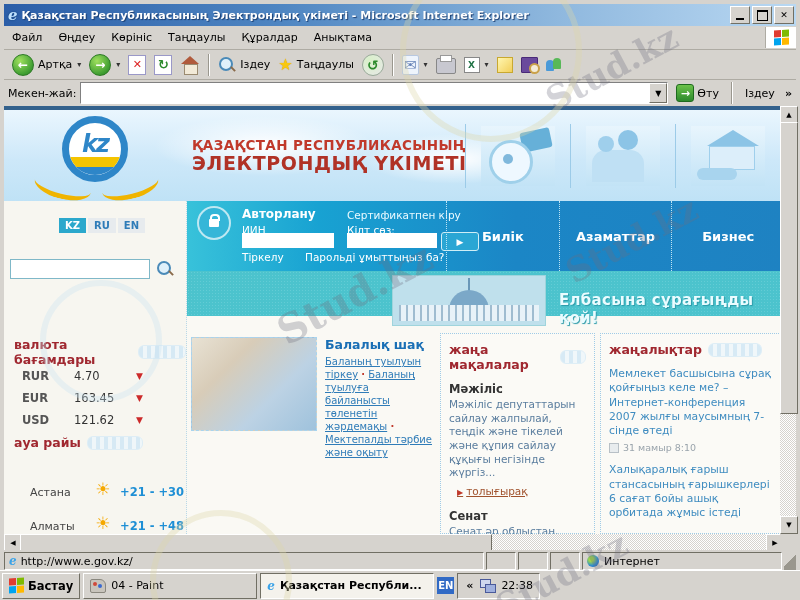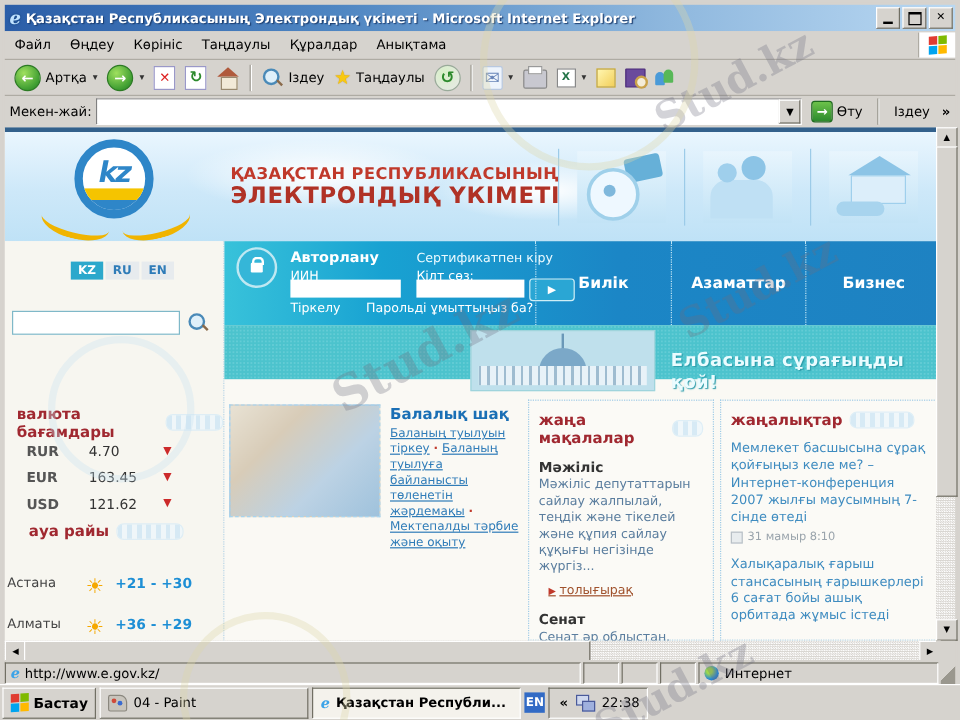--- a/index.html
+++ b/index.html
@@ -118,22 +118,22 @@
   .search-row{position:absolute;left:6px;top:58px;display:flex;align-items:center;gap:6px;}
   .search-input{width:132px;height:16px;border:1px solid #7fb8c8;font-size:11px;padding:1px 3px;outline:none;font-family:inherit;}
   .red-head{font-size:12.5px;font-weight:bold;color:#a02830;display:flex;align-items:center;gap:6px;}
   .orn{display:inline-block;width:54px;height:12px;border-radius:6px;opacity:.8;
        background:repeating-linear-gradient(90deg,#cfe7f5 0 4px,#eef7fc 4px 8px);border:1px solid #d8ecf7;}
   .cur-head{position:absolute;left:10px;top:136px;}
   .cur-row{position:absolute;left:18px;display:flex;align-items:center;width:150px;font-size:11.5px;color:#555;}
   .cur-code{width:52px;font-weight:bold;}
   .cur-val{width:62px;color:#333;}
   .tri-down{color:#cc2a2a;font-size:9px;}
-  .wea-head{position:absolute;left:20px;top:234px;}
-  .wea-row{position:absolute;left:2px;display:flex;align-items:flex-start;width:158px;font-size:11px;color:#444;}
+  .wea-head{position:absolute;left:10px;top:234px;}
+  .wea-row{position:absolute;left:26px;display:flex;align-items:flex-end;width:158px;font-size:11px;color:#444;}
   .wea-city{width:56px;}
   .sun{color:#f5a800;font-size:17px;width:34px;text-align:center;}
   .wea-temp{font-weight:bold;color:#1e8fd5;font-size:11.5px;}
   
   .main{position:relative;width:597px;height:333px;}
   .loginbar{position:relative;height:70px;color:#fff;
             background:linear-gradient(90deg,#38c2da 0%,#18a2d2 22%,#1b86c6 55%,#1e82c2 100%);}
   .lock-circ{position:absolute;left:10px;top:5px;width:30px;height:30px;border-radius:50%;
              background:#35b6d8;border:2px solid #bfe8f2;display:flex;align-items:center;justify-content:center;}
   .lock{position:relative;width:10px;height:8px;background:#fff;border-radius:1px;}
@@ -428,21 +428,21 @@
             <span class="orn"></span>
           </div>
           <div class="wea-row" style="top:278px;">
             <span class="wea-city">Астана</span>
             <span class="sun">☀</span>
             <span class="wea-temp">+21 - +30</span>
           </div>
           <div class="wea-row" style="top:312px;">
             <span class="wea-city">Алматы</span>
             <span class="sun">☀</span>
-            <span class="wea-temp">+36 - +29</span>
+            <span class="wea-temp">+21 - +48</span>
           </div>
         </div>
 
         <div class="main">
 
           <div class="loginbar">
             <div class="lock-circ">
                 <div class="lock"></div>
               </div>
             <span class="lb lb-auth">Авторлану</span>

